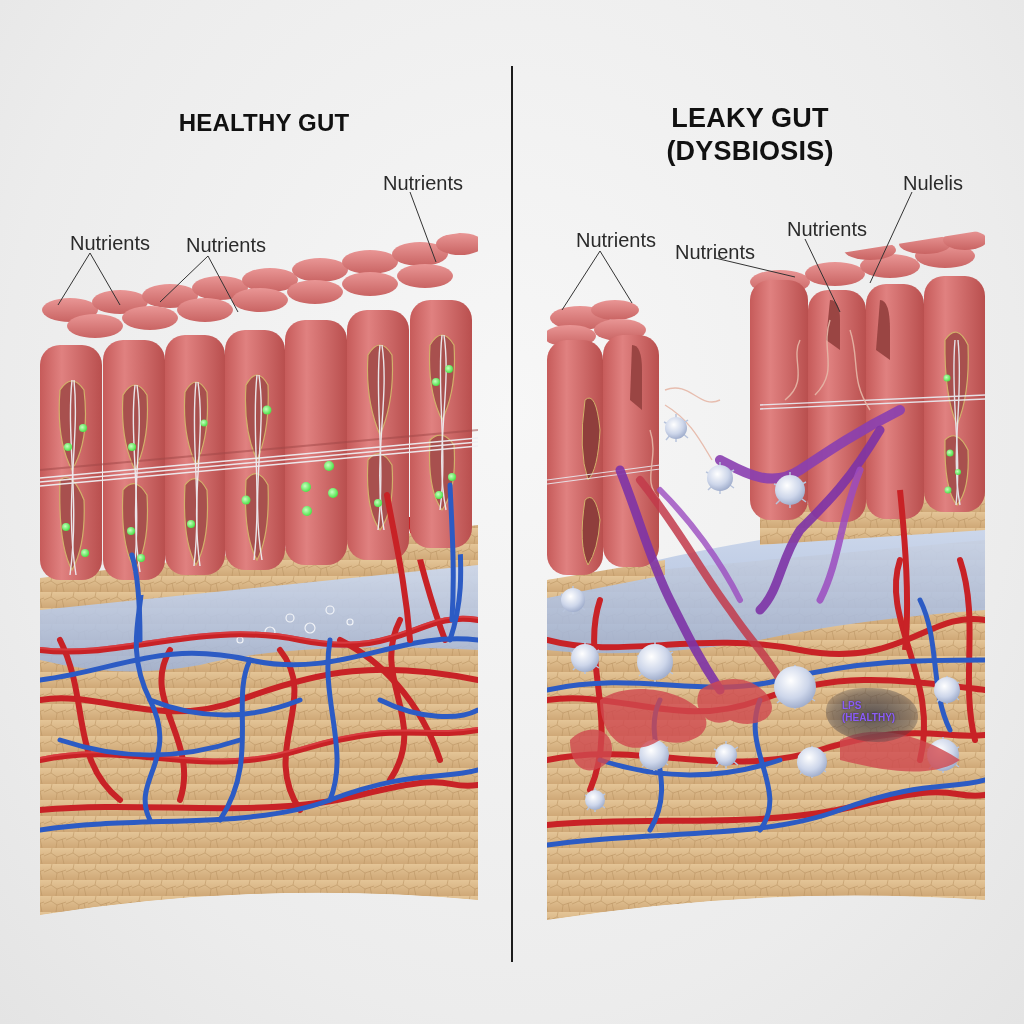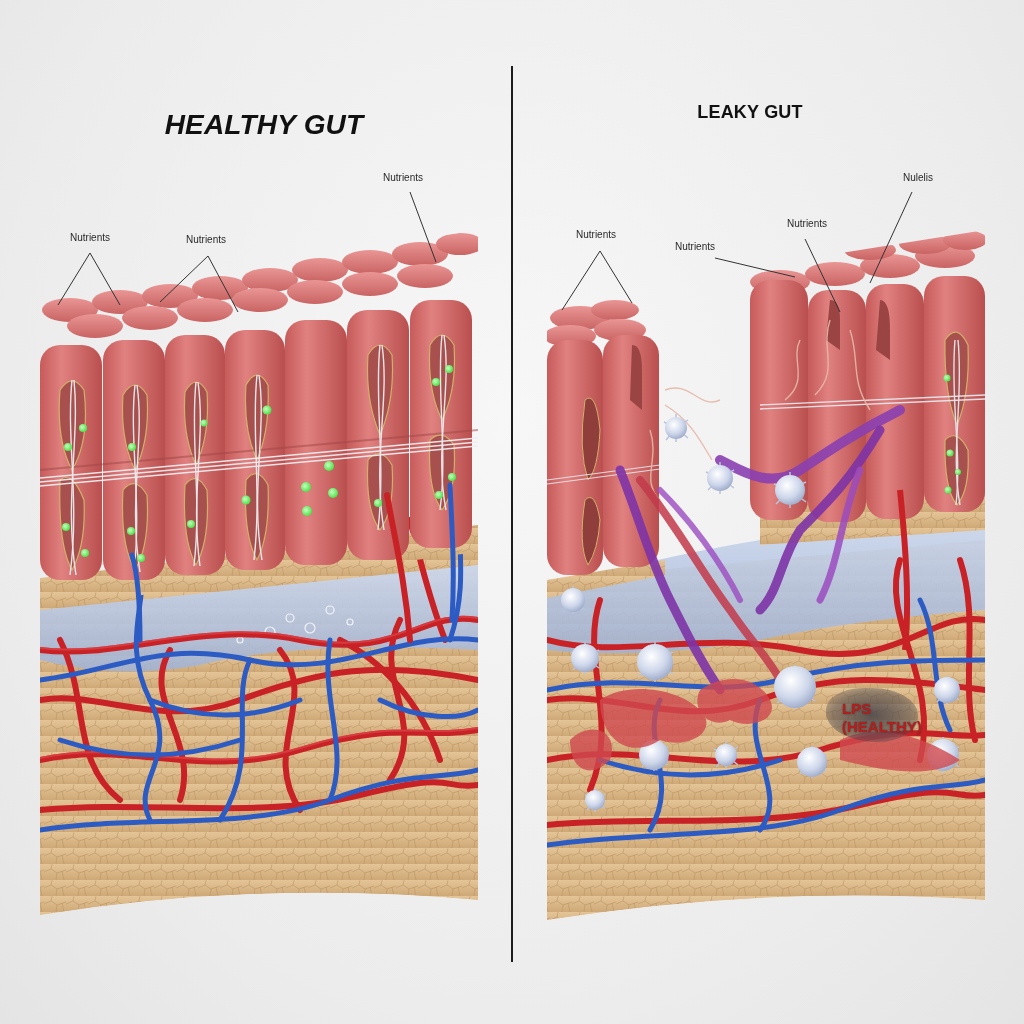--- a/index.html
+++ b/index.html
@@ -6,43 +6,44 @@
   body {
     width: 1024px; height: 1024px; overflow: hidden;
     background: radial-gradient(ellipse at 50% 40%, #f7f7f7 0%, #ececec 70%, #e4e4e4 100%);
     font-family: "Liberation Sans", "DejaVu Sans", sans-serif;
     position: relative;
   }
   .panel-title {
     position: absolute; margin: 0; font-weight: 700; color: #111;
     text-align: center; line-height: 1.22; letter-spacing: 0.2px;
   }
-  #title-left { left: 100px; width: 328px; top: 108px; font-size: 28px; font-style: italic; }
-  #title-right { left: 600px; width: 300px; top: 102px; font-size: 18px; }
+  #title-left { left: 100px; width: 328px; top: 108px; font-size: 24px; }
+  #title-right { left: 600px; width: 300px; top: 102px; font-size: 27px; }
   .label {
-    position: absolute; font-size: 10px; color: #2a2a2a; white-space: nowrap;
+    position: absolute; font-size: 20px; color: #2a2a2a; white-space: nowrap;
   }
   .lps {
-    position: absolute; left: 842px; top: 700px; font-size: 15px; color: #b91c1c;
+    position: absolute; left: 842px; top: 700px; font-size: 10px; color: #8b5cf6;
     font-weight: 700; line-height: 1.2; text-shadow: 0 0 2px #333;
   }
   .lps-bg {
     position: absolute; left: 826px; top: 688px; width: 92px; height: 54px;
     border-radius: 40% 50% 45% 55%;
     background: radial-gradient(ellipse at center, rgba(70,66,72,0.85) 0%, rgba(70,66,72,0.5) 60%, rgba(70,66,72,0) 100%);
   }
   #divider { position: absolute; left: 511px; top: 66px; width: 2px; height: 896px; background: #1c1c1c; }
   svg.scene { position: absolute; left: 0; top: 0; }
 </style>
 </head>
 <body>
 
 <div class="panel-title" id="title-left">HEALTHY GUT</div>
 <div class="panel-title" id="title-right">
   <div>LEAKY GUT</div>
+  <div>(DYSBIOSIS)</div>
 </div>
 
 <div id="divider"></div>
 
 <svg class="scene" width="1024" height="1024" viewBox="0 0 1024 1024">
   <defs>
     <linearGradient id="cellGrad" x1="0" y1="0" x2="1" y2="0">
       <stop offset="0" stop-color="#c65b5a"></stop>
       <stop offset="0.35" stop-color="#e08180"></stop>
       <stop offset="1" stop-color="#b94f4e"></stop>

